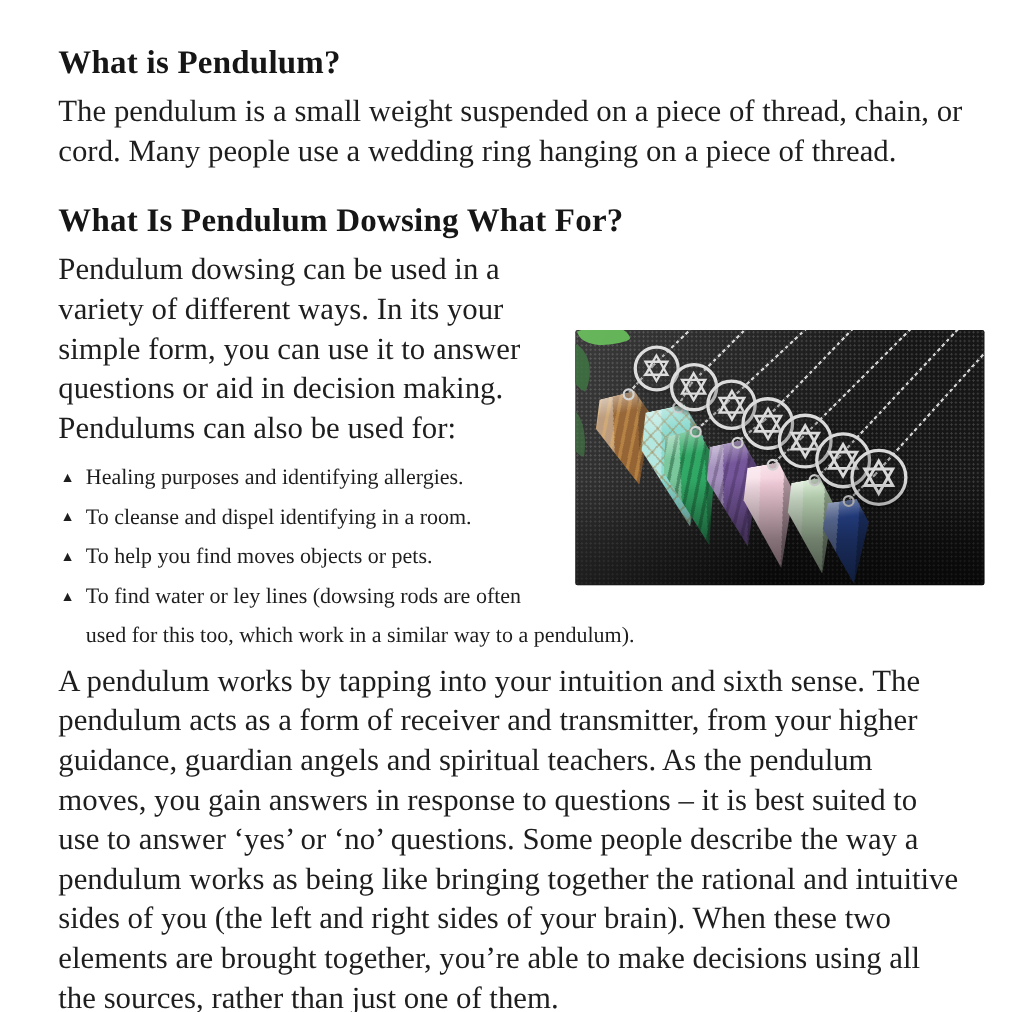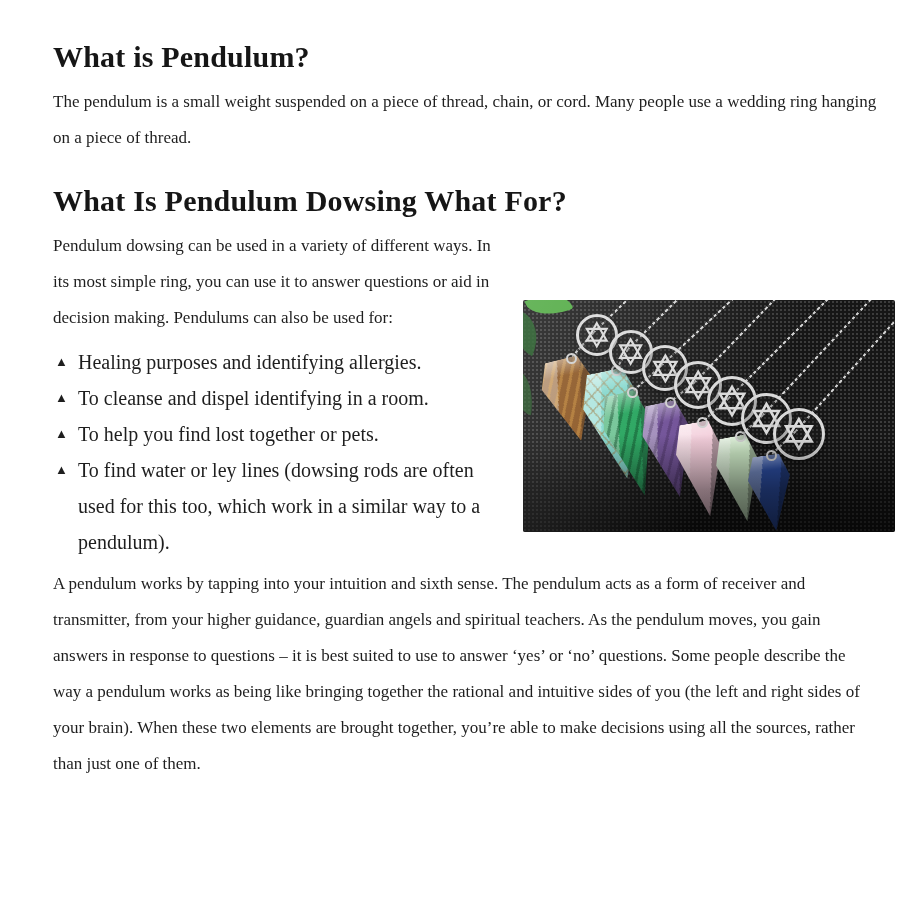--- a/index.html
+++ b/index.html
@@ -8,21 +8,21 @@
     font-family:"Liberation Serif","DejaVu Serif",serif;
     color:#1e1e1e; overflow:hidden;
   }
   .page { padding:40px 43px 0 53px;font-family:Liberation Serif, serif; }
   h2 {
     font-size:30px; font-weight:700; margin:0 0 10px 0;
     letter-spacing:0.2px; color:#161616;
   }
   .sec-2 h2 { margin-top:28px; }
   .sec-3 h2 { margin-top:14px; clear:both; }
-  p { font-size:17px; line-height:36px; margin:0 0 8px 0; }
+  p { font-size:28px; line-height:36px; margin:0 0 8px 0; }
   ul.uses { list-style:none; margin:2px 0 6px 0; padding:0; font-size:20px; line-height:36px; }
   ul.uses li { position:relative; padding-left:25px; }
   .tri { position:absolute; left:2px; top:0px; font-size:13px; color:#1e1e1e; }
 
   
   .photo {
     float:right; width:372px; height:232px;
     margin:72px -18px 10px 16px;
     position:relative; overflow:hidden; border-radius:2px;
     background-color:#161616;
@@ -160,33 +160,33 @@
           <div class="charm" style="left: 250px; top: 108px; width: 46px; height: 46px;">
             <svg viewBox="0 0 24 24">
               <polygon points="12,2.6 20.1,16.8 3.9,16.8" fill="none" stroke="#d9d9d9" stroke-width="1.7"></polygon>
               <polygon points="12,21.4 3.9,7.2 20.1,7.2" fill="none" stroke="#d9d9d9" stroke-width="1.7"></polygon>
             </svg>
           </div>
         </div>
       <div class="lighting"></div>
     </div>
 
-    <p>Pendulum dowsing can be used in a variety of different ways. In its most simple ring, you can use it to answer questions or aid in decision making. Pendulums can also be used for:</p>
+    <p>Pendulum dowsing can be used in a variety of different ways. In its your simple form, you can use it to answer questions or aid in decision making. Pendulums can also be used for:</p>
     <ul class="uses">
       <li>
         <span class="tri">▲</span>
         <span>Healing purposes and identifying allergies.</span>
       </li>
       <li>
         <span class="tri">▲</span>
         <span>To cleanse and dispel identifying in a room.</span>
       </li>
       <li>
         <span class="tri">▲</span>
-        <span>To help you find lost together or pets.</span>
+        <span>To help you find moves objects or pets.</span>
       </li>
       <li>
         <span class="tri">▲</span>
         <span>To find water or ley lines (dowsing rods are often used for this too, which work in a similar way to a pendulum).</span>
       </li>
     </ul>
   </div>
 
   <div class="sec-3">
     <p>A pendulum works by tapping into your intuition and sixth sense. The pendulum acts as a form of receiver and transmitter, from your higher guidance, guardian angels and spiritual teachers. As the pendulum moves, you gain answers in response to questions – it is best suited to use to answer ‘yes’ or ‘no’ questions. Some people describe the way a pendulum works as being like bringing together the rational and intuitive sides of you (the left and right sides of your brain). When these two elements are brought together, you’re able to make decisions using all the sources, rather than just one of them.</p>

